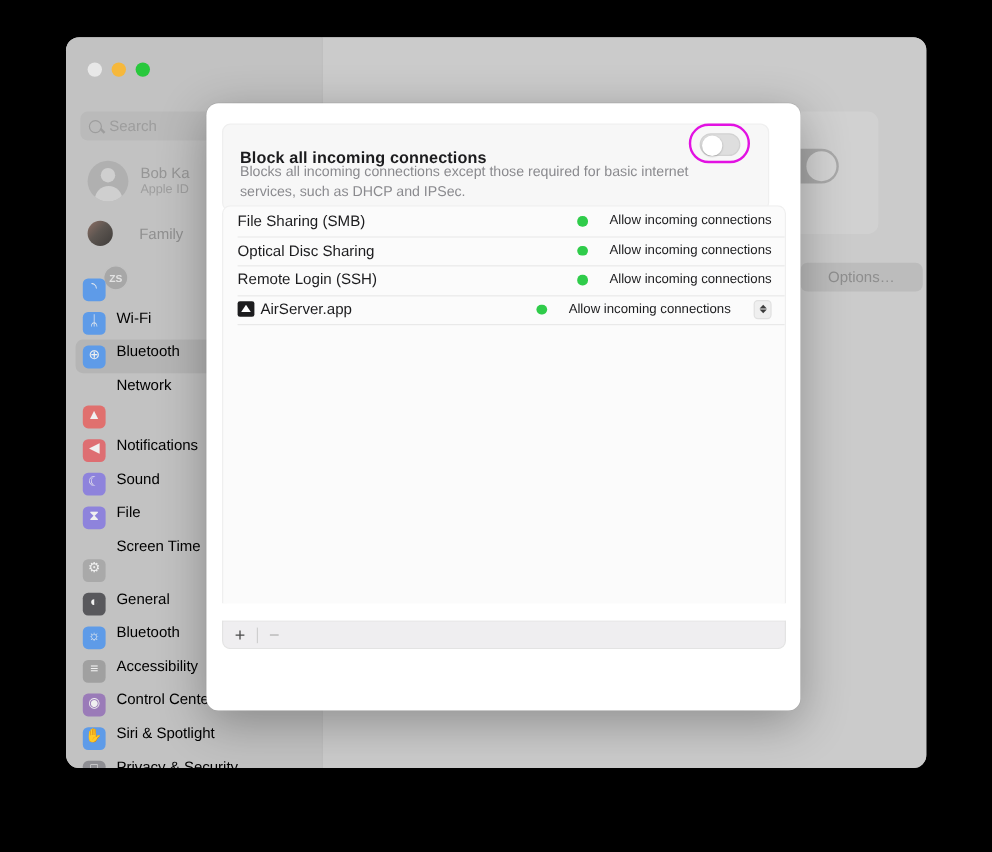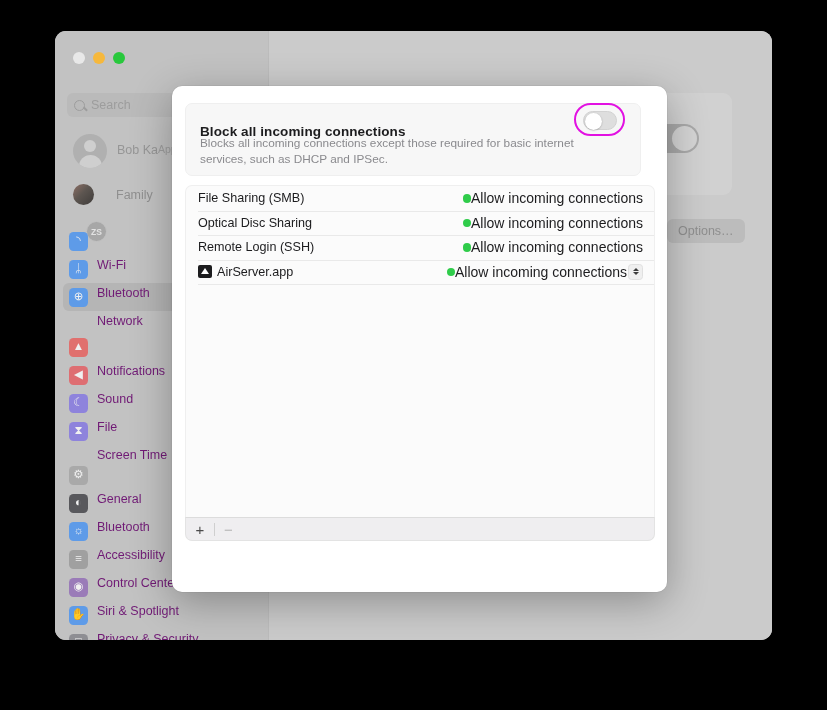--- a/index.html
+++ b/index.html
@@ -74,21 +74,21 @@
 
   
   #account-row { position: absolute; left: 12px; top: 98px; width: 190px; height: 44px;
                  display: flex; align-items: center; gap: 10px; padding-left: 6px; }
   #account-avatar { width: 34px; height: 34px; border-radius: 50%; background: #b0b0b0;
                     position: relative; flex: none; overflow: hidden; }
   #account-avatar::before { content:""; position:absolute; width:12px; height:12px; border-radius:50%;
                     background:#cfcfcf; left:11px; top:6px; }
   #account-avatar::after { content:""; position:absolute; width:23px; height:14px; border-radius:12px 12px 0 0;
                     background:#cfcfcf; left:5.5px; top:21px; }
-  .acct-lines { display:flex; flex-direction:row; line-height: 1.22; }
+  .acct-lines { display:flex; flex-direction:column; line-height: 1.22; }
   #account-name { font-size: 12.5px; color: #969696; }
   #account-sub  { font-size: 10.5px; color: #9e9e9e; }
 
   
   #family-row { position: absolute; left: 12px; top: 150px; width: 190px; height: 28px;
                 display: flex; align-items: center; gap: 9px; padding-left: 6px; }
   .family-avatars { position: relative; width: 34px; height: 22px; flex:none; }
   .fa1 { position:absolute; left:0; top:0; width: 21px; height: 21px; border-radius:50%;
          background: linear-gradient(135deg,#8e7066 0%, #5c5550 45%, #3e3b39 100%); }
   .fa2 { position:absolute; left:13px; top:0; width: 21px; height: 21px; border-radius:50%;
@@ -97,32 +97,32 @@
   #family-label { font-size: 12.5px; color: #8f8f8f; }
 
   
   .sb-group { position: absolute; left: 8px; width: 197px; }
   .sb-item { height: 28px; display: flex; align-items: center; gap: 9px;
              padding-left: 6px; border-radius: 6px; }
   .sb-item.selected { background: #b5b5b5; }
   .sb-ico { width: 19px; height: 19px; border-radius: 4.5px; flex: none;
             display: flex; align-items: center; justify-content: center;
             color: #f0f0f0; font-size: 11.5px; line-height: 1; }
-  .sb-label { font-size: 12.5px; color: #701a75; white-space: nowrap; margin-top: 48px; }
+  .sb-label { font-size: 12.5px; color: #000000; white-space: nowrap; margin-top: 48px; }
 
   
   #bg-card { position: absolute; left: 380px; top: 62px; width: 297px; height: 102px;
              background: rgba(255,255,255,.13); border-radius: 9px; }
   #bg-toggle { position: absolute; left: 596px; top: 93px; width: 48px; height: 29px;
                border-radius: 15px; background: #a9a9a9; }
   #bg-toggle .knob { position:absolute; right: 2px; top: 2px; width: 25px; height: 25px;
                border-radius:50%; background:#d4d4d4; }
   #bg-options-btn { position: absolute; left: 612px; top: 188px; height: 24px;
                background: #bcbcbc; border-radius: 6px; display:flex; align-items:center;
-               padding: 0 11px; font-size: 12.5px; color:#8e8e8e; }
+               padding: 0 23px; font-size: 12.5px; color:#8e8e8e; }
 
   
   #firewall-dialog {
     position: absolute;
     left: 172px; top: 86px;
     width: 495px; height: 506px;
     background: #ffffff;
     border-radius: 10px;
     box-shadow: 0 10px 40px rgba(0,0,0,.30), 0 0 0 .5px rgba(0,0,0,.08);
     overflow: hidden;
@@ -139,37 +139,37 @@
   #block-toggle-wrap { position: absolute; left: 405px; top: 20px; width: 45px; height: 27px; }
   #block-toggle { position:absolute; left: 6px; top: 5px; width: 34px; height: 19px;
                   border-radius: 10px; background: #dedede; border:.5px solid #d2d2d2; }
   #block-toggle .knob { position:absolute; left: 1px; top: 1px; width: 17px; height: 17px;
                   border-radius: 50%; background: #fff; box-shadow: 0 .5px 1.6px rgba(0,0,0,.3); }
   #toggle-highlight { position:absolute; left: -3px; top: -3px; width: 51px; height: 33px;
                   border: 2.6px solid #e211e2; border-radius: 17px; }
 
   
   #app-list {
-    position: absolute; left: 13px; top: 99px; width: 470px; height: 332px;
+    position: absolute; left: 13px; top: 85px; width: 470px; height: 332px;
     background: #fbfbfb; border-radius: 7px 7px 0 0;
     border: .5px solid #efefef; border-bottom: none; overflow: hidden;
   }
   .app-row { position: relative; height: 24.5px; display: flex; align-items: center;
              padding: 0 11px 0 12px; }
   .app-row + .app-row::before {
     content:""; position:absolute; left: 12px; right: 0; top: 0; height: .5px; background: #e9e9e9;
   }
   .row-sep-final { position:absolute; left: 12px; right: 0; height: .5px; background: #e9e9e9; }
   .app-name { font-size: 12.6px; color: #1c1c1e; display:flex; align-items:center; gap: 5px; }
   .app-icon-airserver { width: 14px; height: 13px; background: #1c1c1e; border-radius: 2px;
              position: relative; flex:none; display:flex; align-items:center; justify-content:center; }
   .app-icon-airserver::after { content:""; width:0; height:0; border-left: 4.5px solid transparent;
              border-right: 4.5px solid transparent; border-bottom: 6px solid #fff; margin-bottom: 1px; }
-  .app-status { margin-left: auto; display:flex; align-items:center; gap: 0;
-                font-size: 14px; color: #1c1c1e; }
+  .app-status { margin-left: auto; display:flex; align-items:center; gap: 18px;
+                font-size: 11px; color: #1c1c1e; }
   .dot { width: 8.5px; height: 8.5px; border-radius: 50%; background: #2fcc4a; flex:none; }
   .stepper { width: 15px; height: 16px; border-radius: 3.5px; background: #efefef;
              border: .5px solid #e0e0e0; display:flex; flex-direction:column;
              align-items:center; justify-content:center; gap:1px; flex:none; margin-left: 1px; }
   .stepper i { display:block; width:0; height:0; border-left: 3px solid transparent;
              border-right: 3px solid transparent; }
   .stepper i.up { border-bottom: 3.5px solid #3c3c3c; }
   .stepper i.dn { border-top: 3.5px solid #3c3c3c; }
 
   

